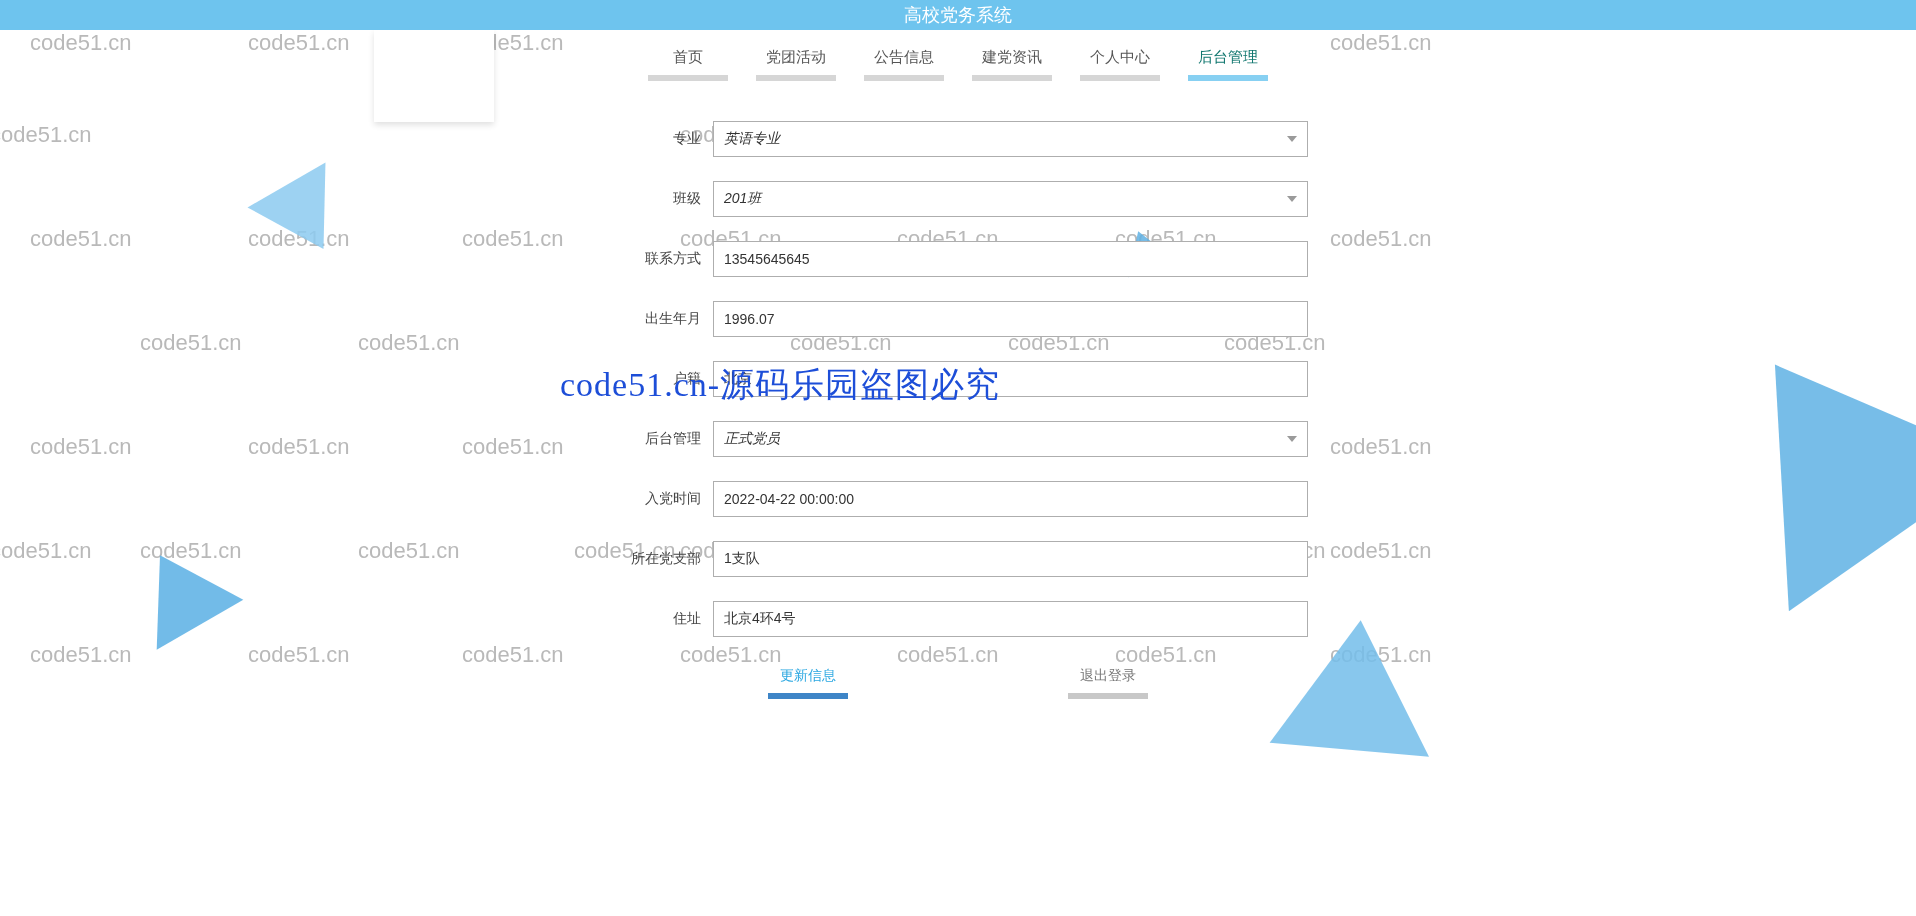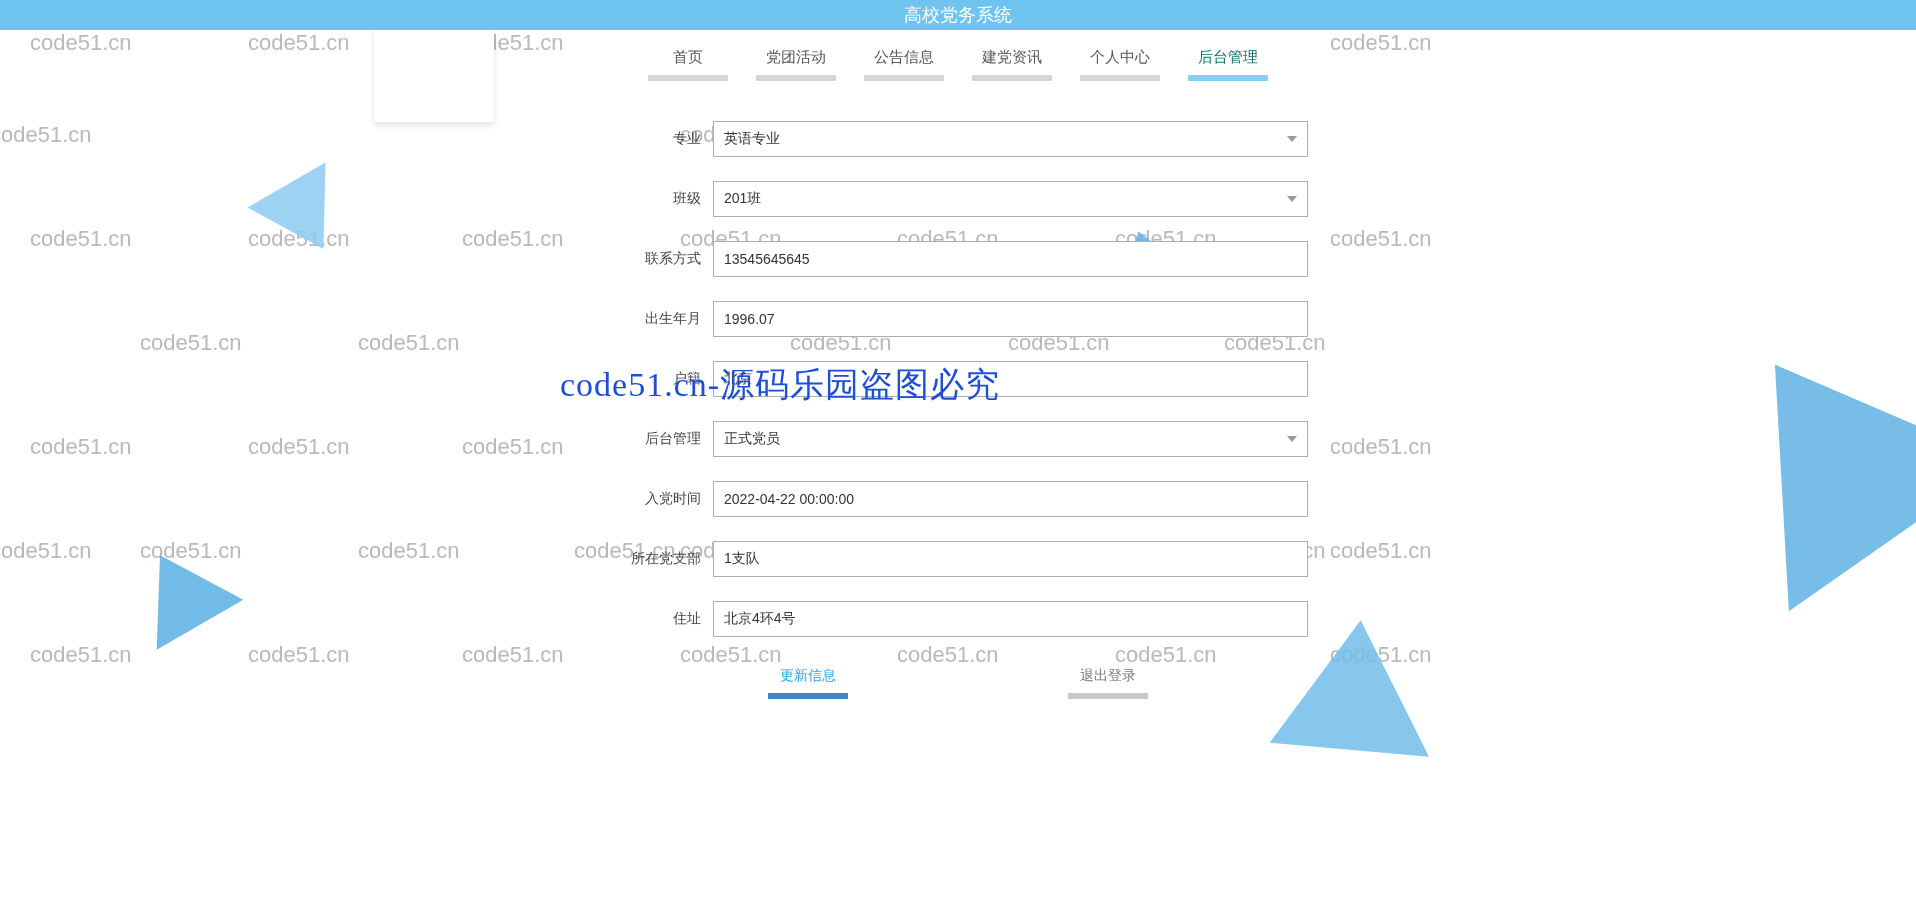--- a/index.html
+++ b/index.html
@@ -120,20 +120,21 @@
   padding: 0 10px;
   background: #fff;
   outline: none;
 }
 .form-select {
   position: relative;
   display: flex;
   align-items: center;
   justify-content: space-between;
   cursor: pointer;
+  font-style: italic;
 }
 .caret {
   width: 0; height: 0;
   border-left: 5px solid transparent;
   border-right: 5px solid transparent;
   border-top: 6px solid #9a9a9a;
 }
 
 
 .actions {

